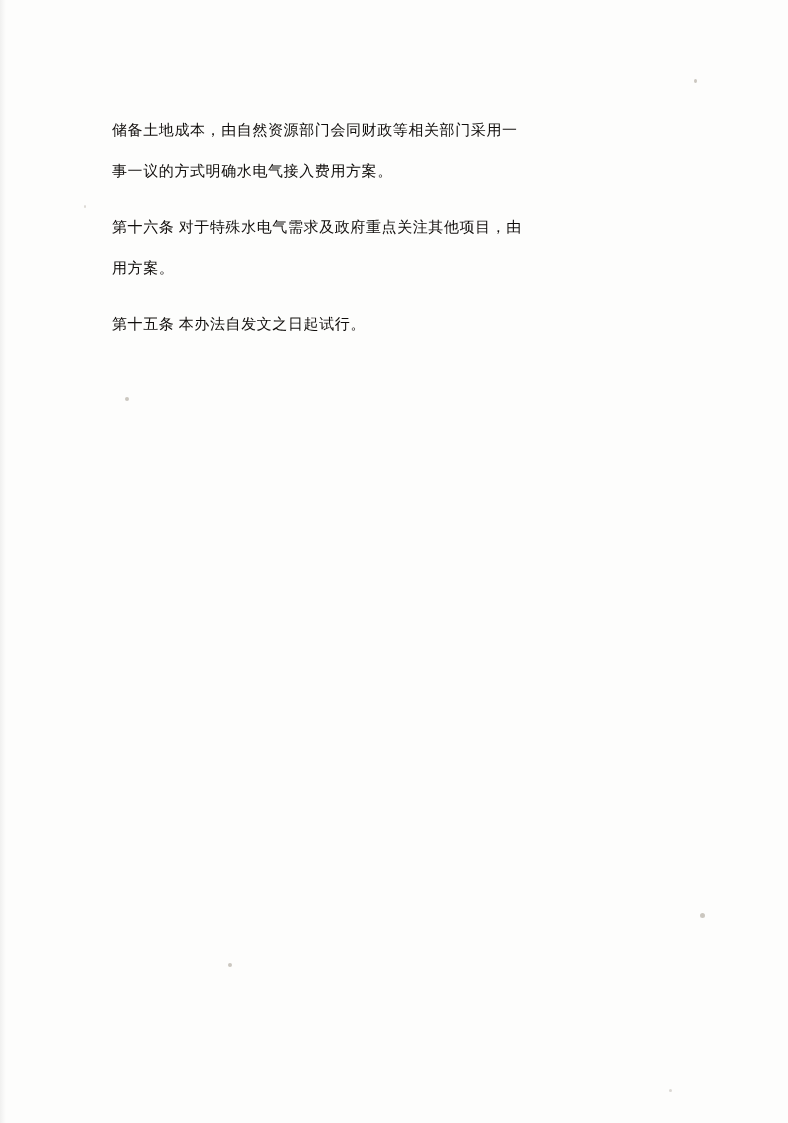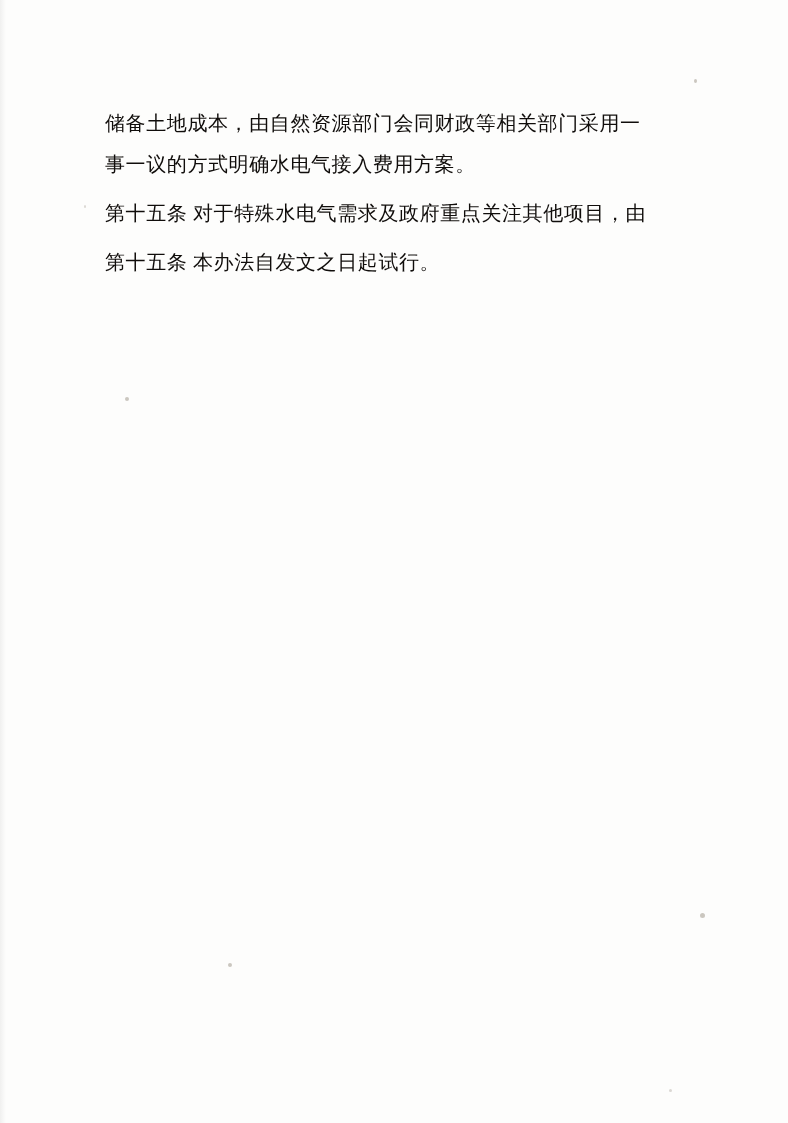--- a/index.html
+++ b/index.html
@@ -22,22 +22,22 @@
     height: 1123px;
     background: #fdfdfc;
   }
   .page-body {
     position: absolute;
     left: 97px;
     top: 95px;
     width: 578px;
   }
   .para {
-    margin: 8px;
-    font-size: 20px;
+    margin: 15px;
+    font-size: 15px;
     line-height: 41px;
     color: #100d0b;
     letter-spacing: 0.6px;
     text-align: justify;
     text-justify: inter-ideograph;
     font-family: "Liberation Serif", "DejaVu Serif", serif;
   }
   .para-indent {
     text-indent: 0;
   }
@@ -74,21 +74,22 @@
   <div class="edge-shade"></div>
 
   <div class="page-body">
 
     <p class="para">
       <span class="line">储备土地成本，由自然资源部门会同财政等相关部门采用一</span>
       <span class="line">事一议的方式明确水电气接入费用方案。</span>
     </p>
 
     <p class="para para-indent">
-      <span class="line">第十五条 对于特殊水电气需求及政府重点关注其他项目，由</span>
+      <span class="line">第十六条 对于特殊水电气需求及政府重点关注其他项目，由</span>
+      <span class="line">用方案。</span>
     </p>
 
     <p class="para para-indent">
       <span class="line">第十五条  本办法自发文之日起试行。</span>
     </p>
 
   </div>
 
   <span class="speck s1"></span>
   <span class="speck s2"></span>

